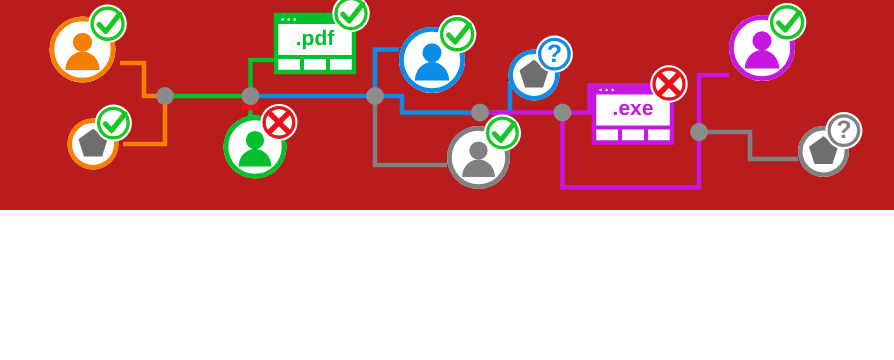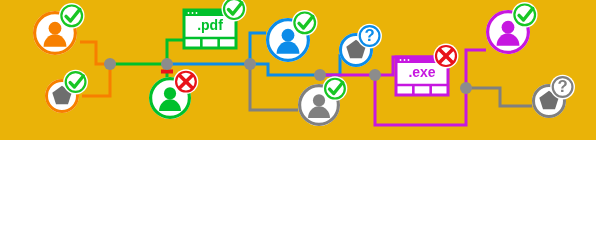--- a/index.html
+++ b/index.html
@@ -8,21 +8,21 @@
     padding: 0;
     background: #ffffff;
   }
   body {
     font-family: "Liberation Sans", sans-serif;
   }
   #canvas {
     position: relative;
     width: 596px;
     height: 140px;
-    background: #eab308;
+    background: #b91c1c;
     overflow: hidden;
   }
   #graph-svg {
     position: absolute;
     left: 0;
     top: 0;
     width: 596px;
     height: 140px;
     display: block;
   }

